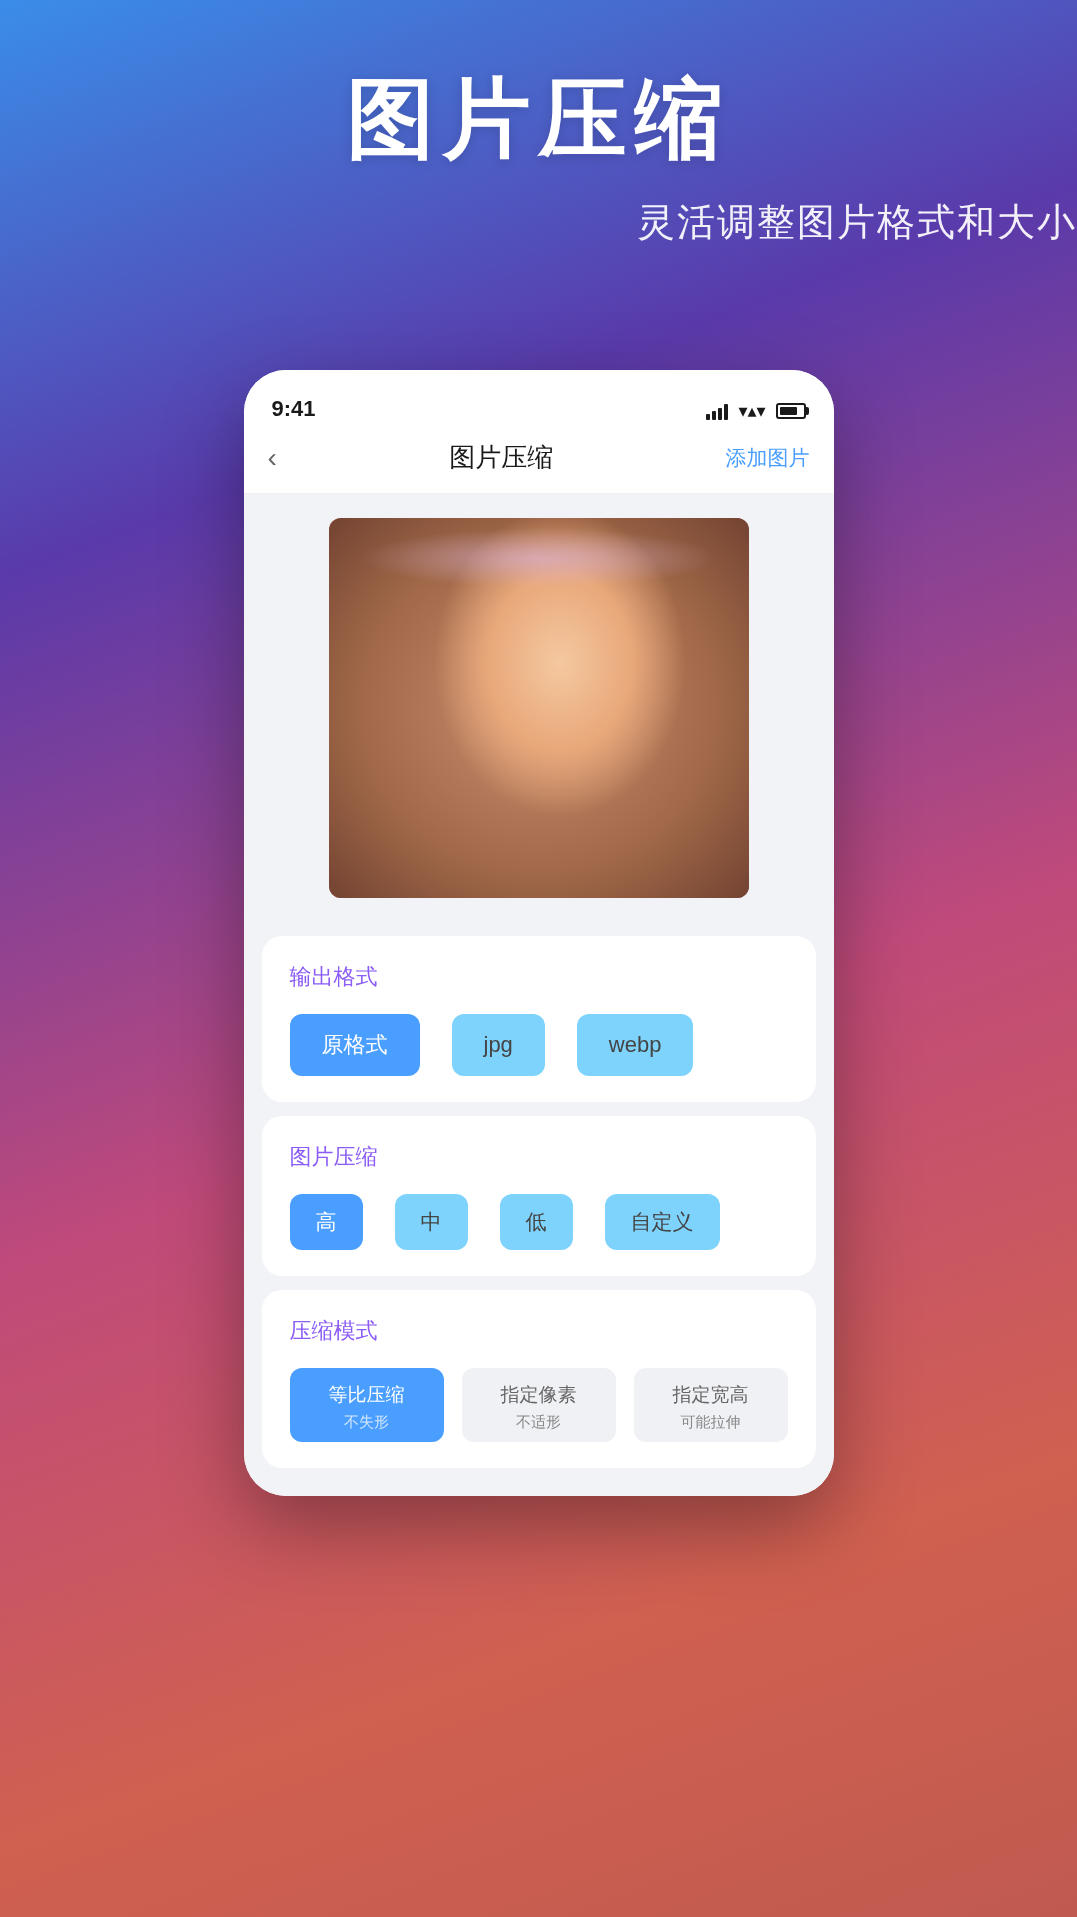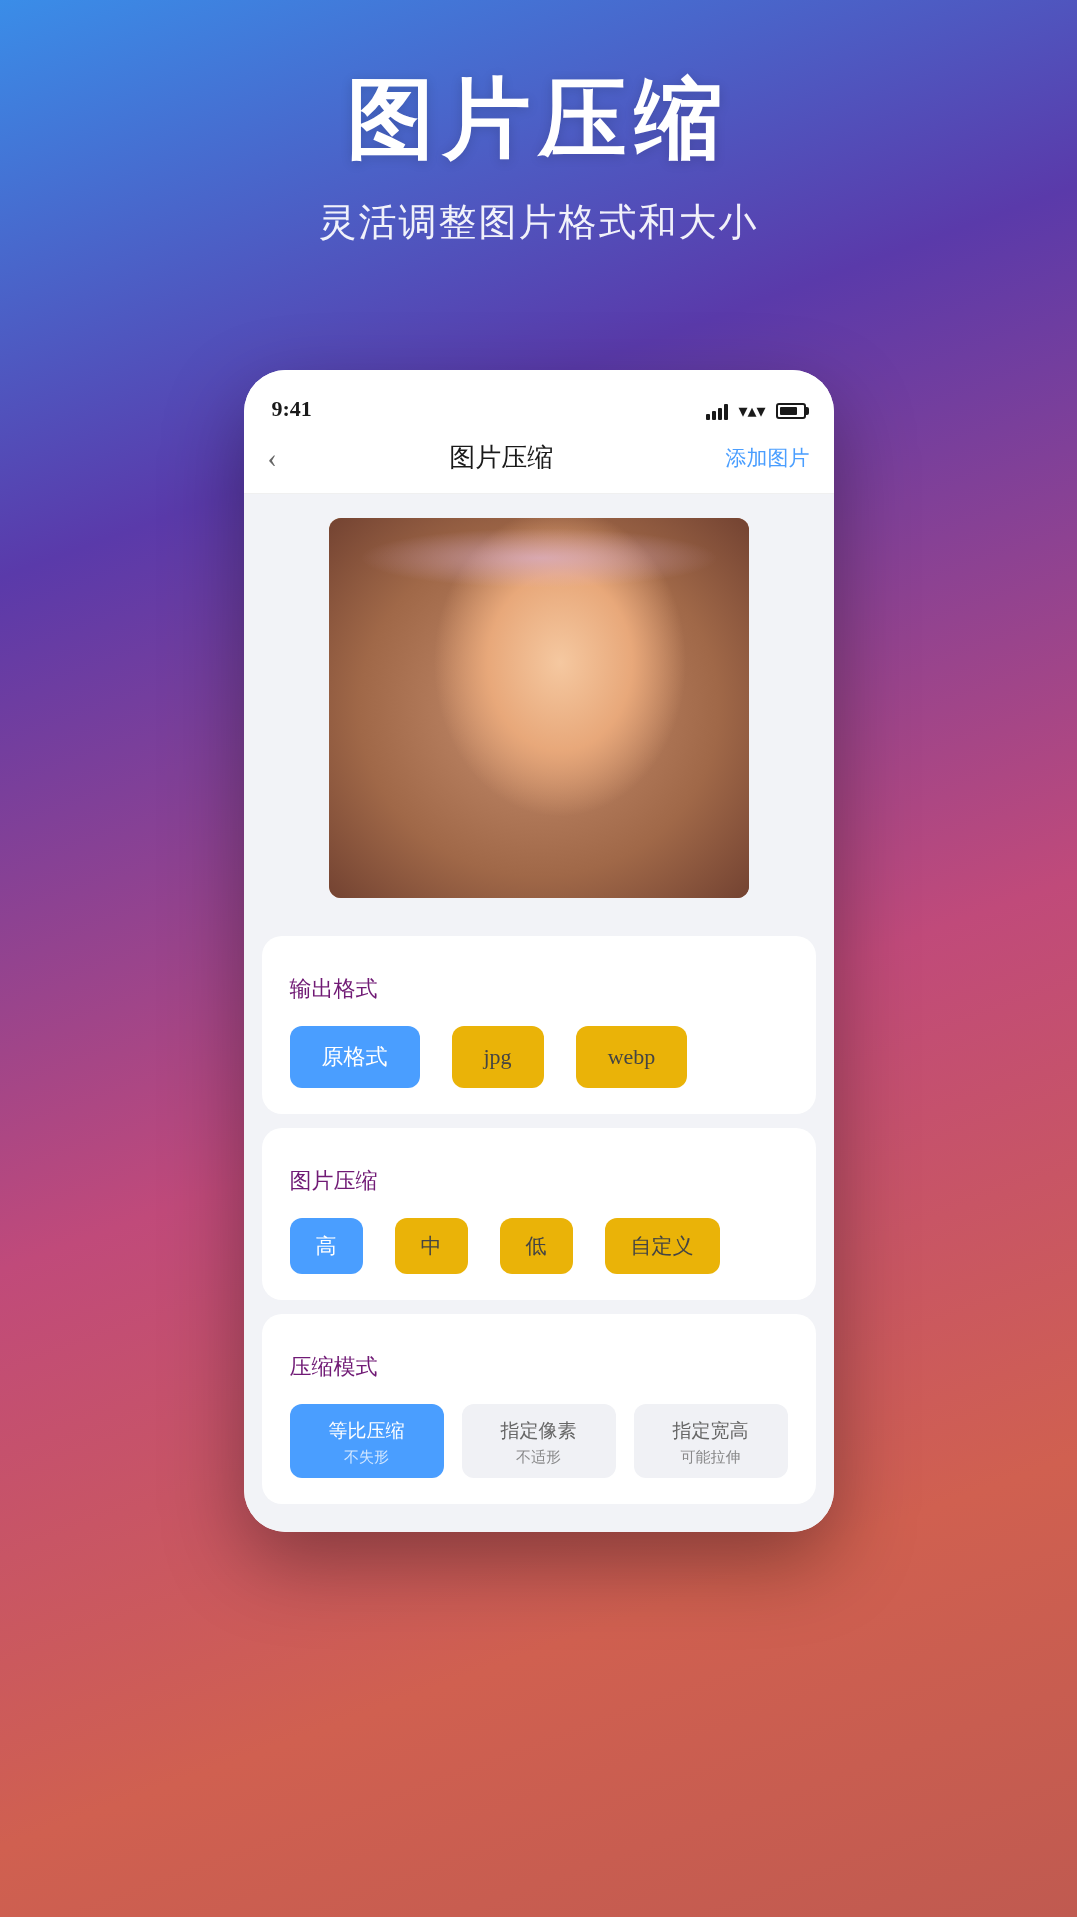--- a/index.html
+++ b/index.html
@@ -1,15 +1,15 @@
 <!DOCTYPE html>
 <html><head>
   <meta charset="utf-8">
   <style>
-    * { margin: 0; padding: 0; box-sizing: border-box; font-family: Liberation Serif, serif; }
+    * { margin: 0; padding: 0; box-sizing: border-box; }
     body {
       width: 1077px;
       height: 1917px;
       overflow: hidden;
       font-family: -apple-system, "PingFang SC", "Helvetica Neue", Arial, sans-serif;
       position: relative;
       background: linear-gradient(160deg, #2a6cdb 0%, #7b3ab7 30%, #e05a6a 70%, #e07050 100%);
     }
 
     
@@ -33,20 +33,21 @@
       font-weight: 700;
       color: #ffffff;
       letter-spacing: 8px;
       text-shadow: 0 2px 12px rgba(0,0,0,0.15);
     }
     .header-subtitle {
       font-size: 38px;
       color: rgba(255,255,255,0.92);
       margin-top: 18px;
       letter-spacing: 2px;
+      text-align: right;
     }
 
     
     .phone-mockup {
       position: absolute;
       top: 370px;
       left: 50%;
       transform: translateX(-50%);
       width: 590px;
       background: #f2f3f7;
@@ -182,37 +183,36 @@
       padding: 14px 18px;
     }
     .card {
       background: #ffffff;
       border-radius: 20px;
       padding: 26px 28px;
       margin-bottom: 14px;
     }
     .card-title {
       font-size: 22px;
-      color: #701a75;
+      color: #8b5cf6;
       font-weight: 500;
       margin-bottom: 22px;
-      margin-top: 12px;
     }
     .option-row {
       display: flex;
       gap: 32px;
       flex-wrap: wrap;
     }
     .option-btn {
       padding: 16px 32px;
       border-radius: 12px;
       font-size: 22px;
       border: none;
       cursor: pointer;
-      background: #eab308;
+      background: #7dd3fc;
       color: #444;
       font-family: inherit;
     }
     .option-btn.active {
       background: #4a9eff;
       color: #ffffff;
     }
     .option-btn.small {
       padding: 14px 26px;
       font-size: 21px;

